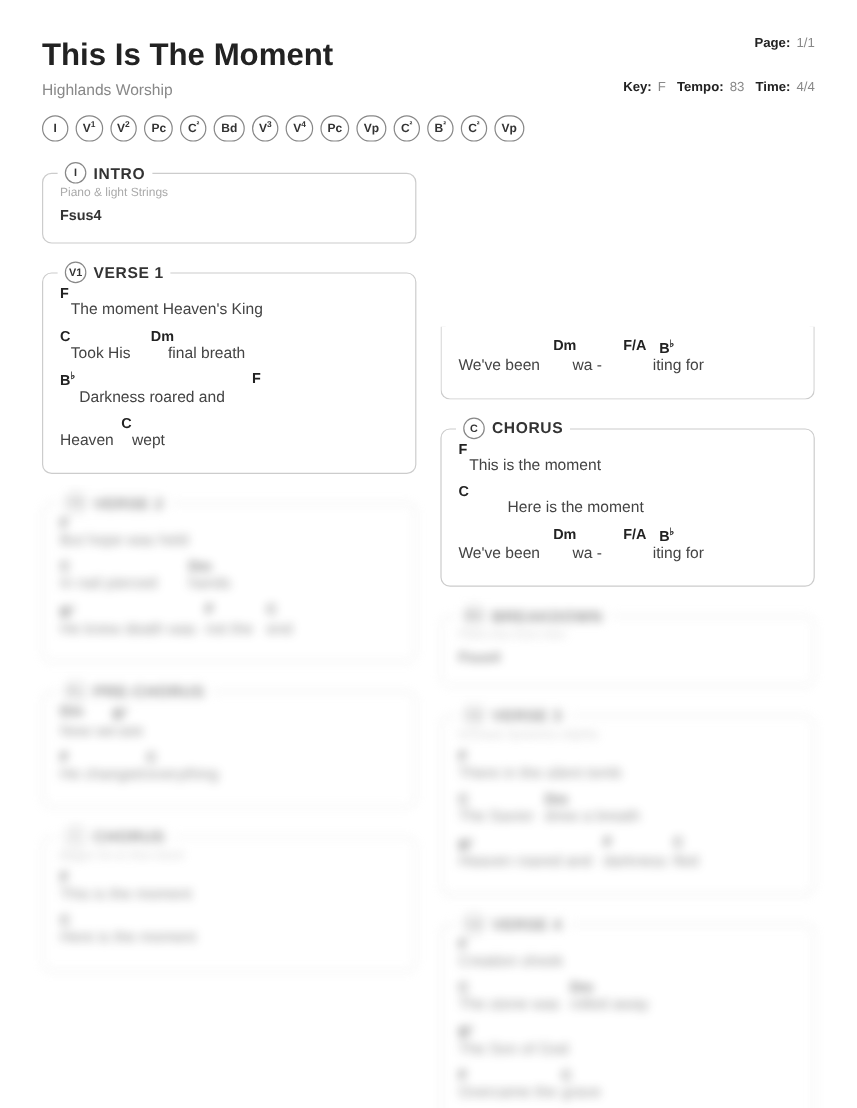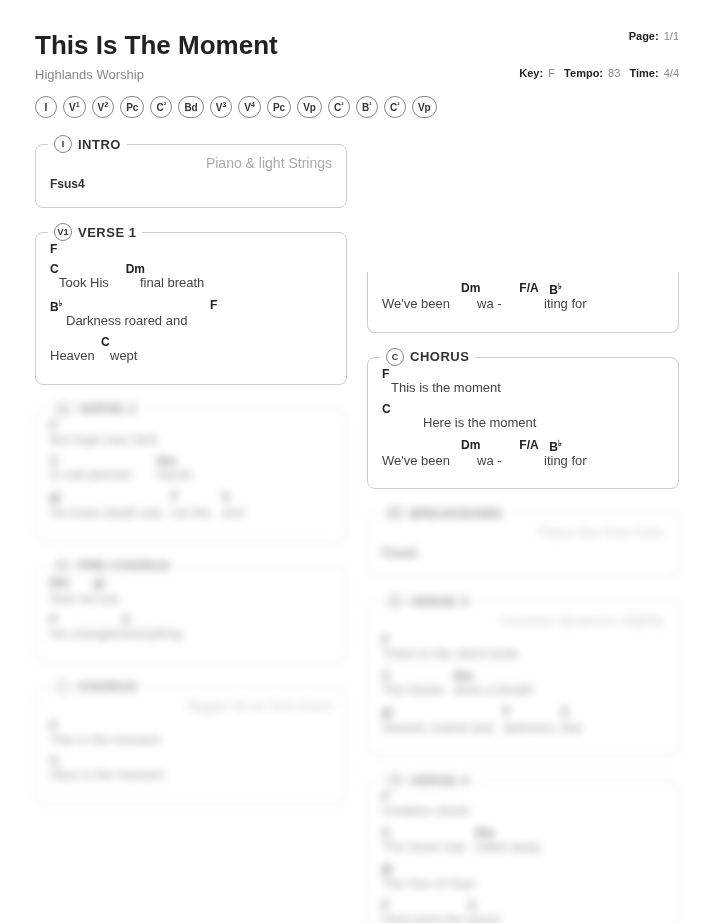--- a/index.html
+++ b/index.html
@@ -39,21 +39,21 @@
     background: #fff;
     padding: 0 6px;
     display: flex; align-items: center; gap: 6px;
   }
   .section-badge {
     width: 18px; height: 18px; border: 1px solid #888; border-radius: 50%;
     display: inline-flex; align-items: center; justify-content: center;
     font-size: 9px; font-weight: 700;
   }
   .section-title { font-size: 13px; font-weight: 800; letter-spacing: 0.5px; }
-  .section-note { font-size: 14px; color: #aaa; text-align: right; margin-bottom: 6px; }
+  .section-note { font-size: 10px; color: #aaa; text-align: left; margin-bottom: 6px; }
   .line { margin-bottom: 8px; }
   .chord-row { display: flex; gap: 2px; font-size: 12px; font-weight: 700; color: #222; line-height: 1; }
   .chord-cell { display: inline-block; }
   .lyric-row { display: flex; gap: 2px; font-size: 13px; color: #444; line-height: 1.2; }
   .lyric-cell { display: inline-block; }
   .chord-alone { font-size: 12px; font-weight: 700; margin-bottom: 4px; }
   sup.flat { font-size: 0.7em; }
   .blurred {
     filter: blur(4px);
     opacity: 0.55;
@@ -123,20 +123,24 @@
       <div class="section-header">
         <span class="section-badge">V1</span>
         <span class="section-title">VERSE 1</span>
       </div>
       <div id="verse1-lines">
           <div class="line">
             <div class="chord-row">
               <span class="chord-cell" style="min-width: 7px;">F</span>
               <span class="chord-cell" style="min-width: 168px;"></span>
             </div>
+            <div class="lyric-row">
+              <span class="lyric-cell" style="min-width: 7px;"></span>
+              <span class="lyric-cell" style="min-width: 168px;">The moment Heaven's King</span>
+            </div>
           </div>
           <div class="line">
             <div class="chord-row">
               <span class="chord-cell" style="min-width: 7px;">C</span>
               <span class="chord-cell" style="min-width: 63px;"></span>
               <span class="chord-cell" style="min-width: 14px;">Dm</span>
               <span class="chord-cell" style="min-width: 84px;"></span>
             </div>
             <div class="lyric-row">
               <span class="lyric-cell" style="min-width: 7px;"></span>

